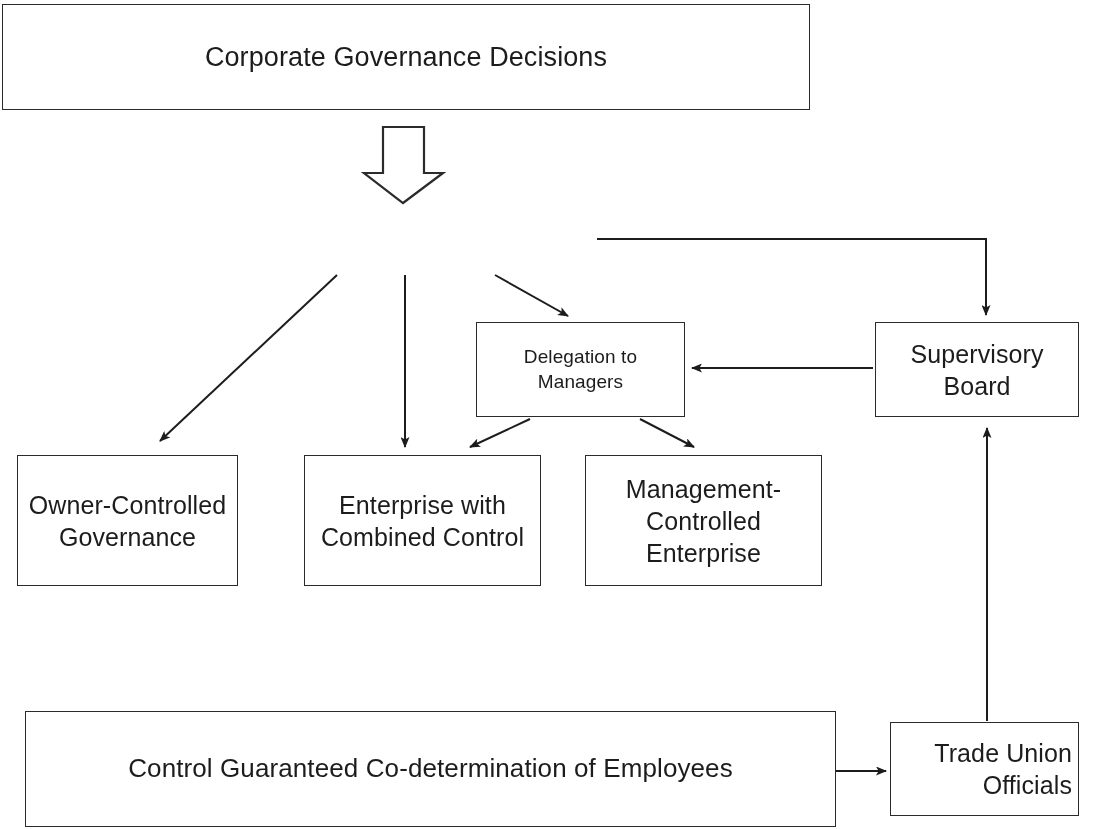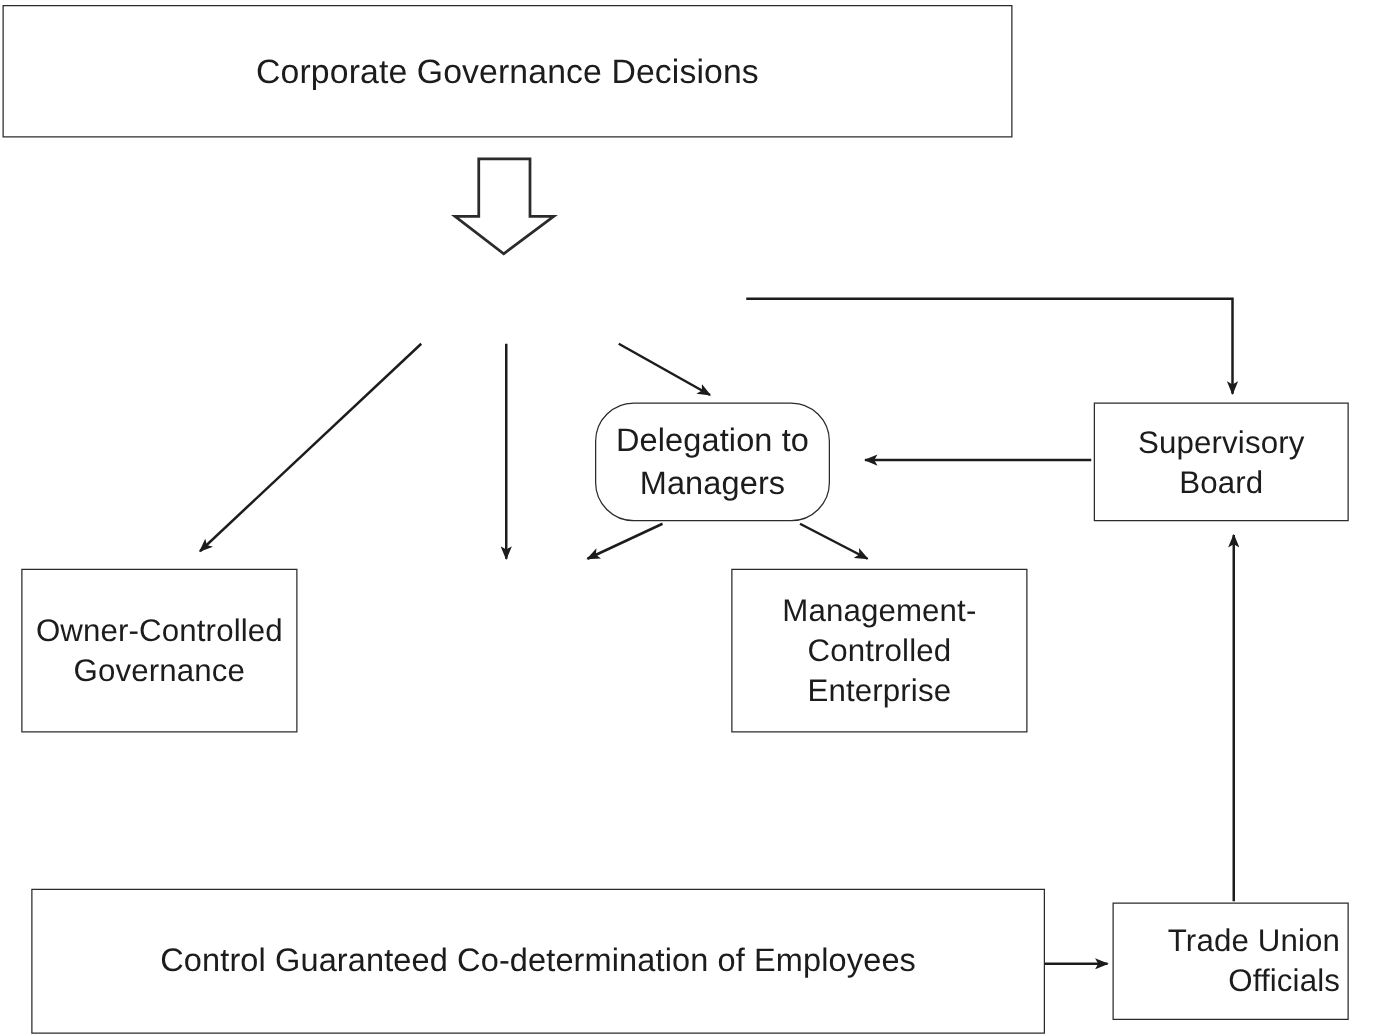--- a/index.html
+++ b/index.html
@@ -37,21 +37,21 @@
     position: absolute;
     left: 0;
     top: 0;
     width: 1098px;
     height: 829px;
     pointer-events: none;
   }
   
   #node-governance   { left: 2px;   top: 4px;   width: 808px; height: 106px; font-size: 27px; }
   #node-equity       { left: 221px; top: 206px; width: 375px; height: 67px;  font-size: 26px; }
-  #node-delegation   { left: 476px; top: 322px; width: 188px; height: 95px;  font-size: 26px; border-radius: 31px; }
+  #node-delegation   { left: 476px; top: 322px; width: 209px; height: 95px;  font-size: 19px; }
   #node-supervisory  { left: 875px; top: 322px; width: 204px; height: 95px;  font-size: 25px; }
   #node-owner        { left: 17px;  top: 455px; width: 221px; height: 131px; font-size: 25px; }
   #node-combined     { left: 304px; top: 455px; width: 237px; height: 131px; font-size: 25px; }
   #node-management   { left: 585px; top: 455px; width: 237px; height: 131px; font-size: 25px; }
   #node-codetermine  { left: 25px;  top: 711px; width: 811px; height: 116px; font-size: 26px; }
   #node-union        { left: 890px; top: 722px; width: 189px; height: 94px;  font-size: 25px; text-align: right; }
 </style>
 </head>
 <body>
 
@@ -95,20 +95,23 @@
   </div>
 
   <div class="node" id="node-supervisory">
     <span>Supervisory Board</span>
   </div>
 
   <div class="node" id="node-owner">
     <span>Owner-Controlled Governance</span>
   </div>
 
+  <div class="node" id="node-combined">
+    <span>Enterprise with Combined Control</span>
+  </div>
 
   <div class="node" id="node-management">
     <span>Management-Controlled Enterprise</span>
   </div>
 
   <div class="node" id="node-codetermine">
     <span>Control Guaranteed Co-determination of Employees</span>
   </div>
 
   <div class="node" id="node-union">

